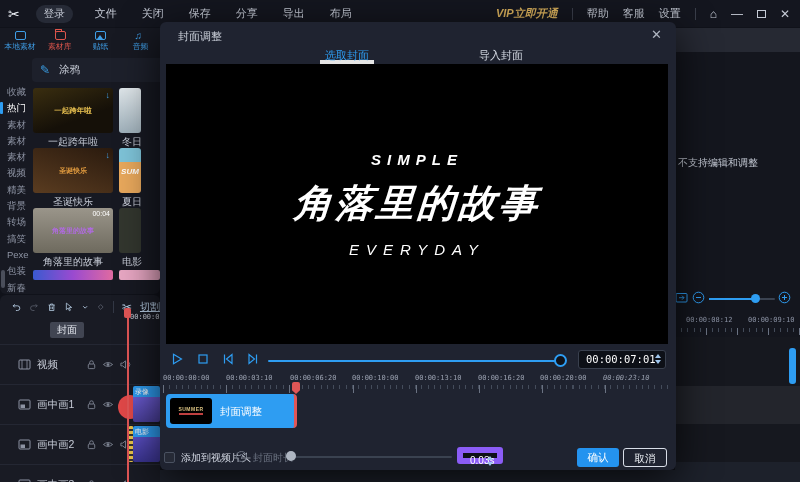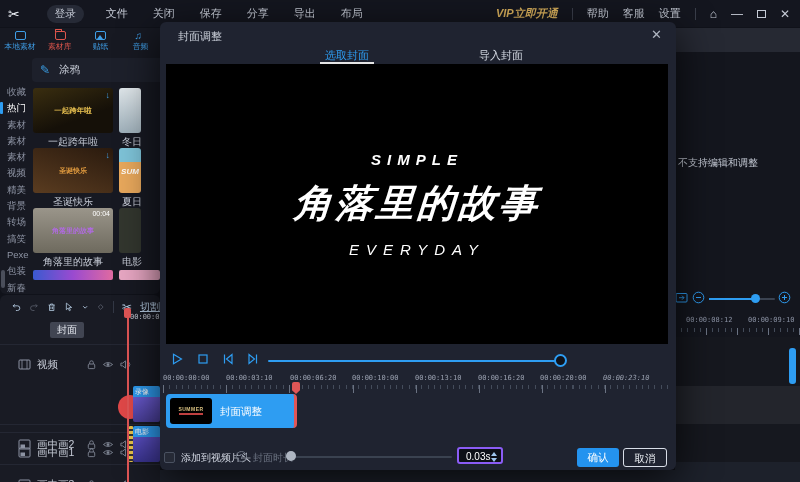--- a/index.html
+++ b/index.html
@@ -3,21 +3,21 @@
 <meta charset="utf-8">
 <style>
   * { margin:0; padding:0; box-sizing:border-box; }
   html,body { background:#0b0d13; }
   body { font-family:"Liberation Sans", sans-serif; }
   .app { position:relative; width:800px; height:482px; overflow:hidden; background:#10121a; color:#d2d7e2; }
 
   
   .menubar { position:absolute; left:0; top:0; width:800px; height:27px; background:#14161f; display:flex; align-items:center; font-size:11px; color:#c6cbd6; }
   .logo { margin-left:8px; font-size:14px; color:#eef2f8; }
-  .login-pill { margin-left:27px; padding:2px 8px; border-radius:9px; background:#262a36; font-size:10.5px; cursor:pointer; }
+  .login-pill { margin-left:16px; padding:2px 8px; border-radius:9px; background:#262a36; font-size:10.5px; cursor:pointer; }
   .menu-items { display:flex; gap:25px; margin-left:22px; }
   .menu-items span { cursor:pointer; }
   .mb-right { margin-left:auto; display:flex; align-items:center; gap:14px; padding-right:10px; }
   .vip { color:#d9b05c; font-style:italic; font-weight:bold; }
   .mb-div { width:1px; height:12px; background:#3a3e4a; }
   .win-ic { font-size:12px; color:#c6cbd6; cursor:pointer; line-height:1; }
   .win-max { width:9px; height:8px; border:1px solid #c6cbd6; }
 
   
   .library { position:absolute; left:0; top:28px; width:160px; height:266px; background:#171922; border-radius:0 0 6px 6px; overflow:hidden; }
@@ -87,21 +87,21 @@
   .pp-row { position:absolute; left:0; width:125px; }
   .pp-sb { position:absolute; left:114px; top:320px; width:7px; height:36px; background:#2e9df2; border-radius:3px; cursor:pointer; }
 
   .bottom-strip { position:absolute; left:160px; top:470px; width:515px; height:12px; background:#1d212b; }
 
   
   .modal { position:absolute; left:160px; top:22px; width:516px; height:448px; background:#1f2330; border-radius:6px; box-shadow:0 10px 40px rgba(0,0,0,.75); overflow:hidden; }
   .md-title { position:absolute; left:18px; top:7px; font-size:11px; color:#ccd1db; }
   .md-close { position:absolute; right:14px; top:5px; font-size:13px; color:#b0b6c2; cursor:pointer; }
   .md-tab { position:absolute; top:24px; height:20px; line-height:18px; font-size:11px; color:#d5dae4; cursor:pointer; text-align:center; }
-  .md-tab.active { color:#2e9df2; border-bottom:4px solid #e5e5e5; }
+  .md-tab.active { color:#2e9df2; border-bottom:6px solid #e5e5e5; }
   .md-preview { position:absolute; left:6px; top:42px; width:502px; height:280px; background:#000; display:flex; flex-direction:column; align-items:center; justify-content:center; color:#fff; }
   .pv1 { font-size:15px; font-style:italic; font-weight:bold; letter-spacing:6px; }
   .pv2 { font-size:38px; font-weight:bold; font-style:italic; letter-spacing:3px; margin:10px 0 12px; transform:skewX(-4deg); }
   .pv3 { font-size:15px; font-style:italic; letter-spacing:7px; }
   .md-ctrl { position:absolute; left:0; top:328px; width:516px; height:22px; }
   .md-ctrl .cic { position:absolute; top:2px; color:#2e9df2; cursor:pointer; }
   .md-slider { position:absolute; left:108px; top:10px; width:298px; height:2px; background:#2e9df2; border-radius:1px; }
   .md-shandle { position:absolute; left:394px; top:4px; width:13px; height:13px; border-radius:50%; border:2px solid #2e9df2; background:#10131a; }
   .tc-box { position:absolute; left:418px; top:0; width:88px; height:19px; background:#0d1017; border:1px solid #39404e; border-radius:3px; color:#fff; font-family:"DejaVu Sans Mono",monospace; font-size:10.5px; line-height:17px; padding-left:7px; }
   .spin { position:absolute; right:4px; top:3px; display:flex; flex-direction:column; gap:2px; }
@@ -117,21 +117,21 @@
   .cth .s1 { font-size:5px; font-weight:bold; color:#d8c080; letter-spacing:.5px; margin-top:8px; }
   .cth .s2 { margin:1px auto 0; width:24px; height:2px; background:#c04040; }
   .md-clip .clb { position:absolute; left:54px; top:0; line-height:34px; font-size:10.5px; color:#fff; }
   .md-footer { position:absolute; left:0; top:427px; width:516px; height:20px; }
   .chk { position:absolute; left:4px; top:3px; width:11px; height:11px; border:1px solid #4a5160; border-radius:2px; background:#262a36; cursor:pointer; }
   .chk-lb { position:absolute; left:21px; top:2px; font-size:10px; color:#d2d7e2; }
   .help-ic { position:absolute; left:76px; top:2px; width:11px; height:11px; border:1px solid #6b7280; border-radius:50%; color:#9aa2b0; font-size:7px; text-align:center; line-height:10px; cursor:pointer; }
   .dur-lb { position:absolute; left:93px; top:2px; font-size:10px; color:#6b7280; }
   .dur-line { position:absolute; left:132px; top:7px; width:160px; height:2px; background:#3a4250; border-radius:1px; }
   .dur-dot { position:absolute; left:126px; top:2px; width:10px; height:10px; border-radius:50%; background:#aeb6c2; cursor:pointer; }
-  .dur-box { position:absolute; left:297px; top:-2px; width:46px; height:17px; background:#0d1017; border:2px solid #8b5cf6; border-radius:3px; color:#fff; font-size:10px; line-height:15px; padding-left:7px; }
+  .dur-box { position:absolute; left:297px; top:-2px; width:46px; height:17px; background:#0d1017; border:6px solid #8b5cf6; border-radius:3px; color:#fff; font-size:10px; line-height:15px; padding-left:7px; }
   .btn { position:absolute; top:426px; height:19px; font-size:10.5px; text-align:center; line-height:18px; border-radius:3px; cursor:pointer; }
   .btn-confirm { left:417px; width:42px; background:#2493ef; color:#fff; }
   .btn-cancel { left:463px; width:44px; border:1px solid #d9dee8; color:#eef1f6; }
 
   svg { display:block; }
 </style>
 </head>
 <body>
 
 <div class="app">
@@ -273,21 +273,21 @@
         </svg>
       <svg class="mini" width="12" height="11" viewBox="0 0 12 12">
           <path d="M1 6 Q6 1.8 11 6 Q6 10.2 1 6 Z" fill="none" stroke="currentColor"></path>
           <circle cx="6" cy="6" r="1.5" fill="currentColor"></circle>
         </svg>
       <svg class="mini" width="12" height="11" viewBox="0 0 12 12">
           <path d="M1.5 4.5 H3.5 L6.5 2 V10 L3.5 7.5 H1.5 Z" fill="none" stroke="currentColor"></path>
           <path d="M8.5 4 a3 3 0 0 1 0 4 M9.8 2.8 a4.6 4.6 0 0 1 0 6.4" fill="none" stroke="currentColor" stroke-width=".9"></path>
         </svg>
     </div>
-    <div class="trow" style="top:89px;margin-top:48px;">
+    <div class="trow" style="top:89px;">
       <svg class="ticon" width="13" height="11" viewBox="0 0 13 11">
           <rect x="1" y="1" width="11" height="9" rx="1" fill="none" stroke="currentColor"></rect>
           <rect x="2.5" y="5.5" width="4.5" height="3.5" fill="currentColor"></rect>
         </svg>
       <span class="tname">画中画1</span>
       <svg class="mini" width="11" height="11" viewBox="0 0 12 12">
           <rect x="2.5" y="5.5" width="7" height="5" rx="1" fill="none" stroke="currentColor"></rect>
           <path d="M4 5.5 V4 a2 2 0 0 1 4 0 V5.5" fill="none" stroke="currentColor"></path>
         </svg>
       <svg class="mini" width="12" height="11" viewBox="0 0 12 12">
@@ -409,20 +409,27 @@
           <rect x="3" y="3" width="8" height="8" fill="none" stroke="currentColor" stroke-width="1.2"></rect>
         </svg>
       <svg class="cic" style="left:61px;" width="14" height="14" viewBox="0 0 14 14">
           <path d="M3.5 2.5 V11.5 M11 2.5 L5.5 7 L11 11.5 Z" fill="none" stroke="currentColor" stroke-width="1.2"></path>
         </svg>
       <svg class="cic" style="left:86px;" width="14" height="14" viewBox="0 0 14 14">
           <path d="M10.5 2.5 V11.5 M3 2.5 L8.5 7 L3 11.5 Z" fill="none" stroke="currentColor" stroke-width="1.2"></path>
         </svg>
       <div class="md-slider"></div>
       <div class="md-shandle"></div>
+      <div class="tc-box">
+        <span>00:00:07:01</span>
+        <span class="spin">
+            <span class="car-up"></span>
+            <span class="car-dn"></span>
+          </span>
+      </div>
     </div>
 
     <div class="md-rlabel" style="left:3px;">00:00:00:00</div>
     <div class="md-rlabel" style="left:66px;">00:00:03:10</div>
     <div class="md-rlabel" style="left:130px;">00:00:06:20</div>
     <div class="md-rlabel" style="left:192px;">00:00:10:00</div>
     <div class="md-rlabel" style="left:255px;">00:00:13:10</div>
     <div class="md-rlabel" style="left:318px;text-align:center;">00:00:16:20</div>
     <div class="md-rlabel" style="left:380px;">00:00:20:00</div>
     <div class="md-rlabel" style="left:443px;font-style:italic;">00:00:23:10</div>

